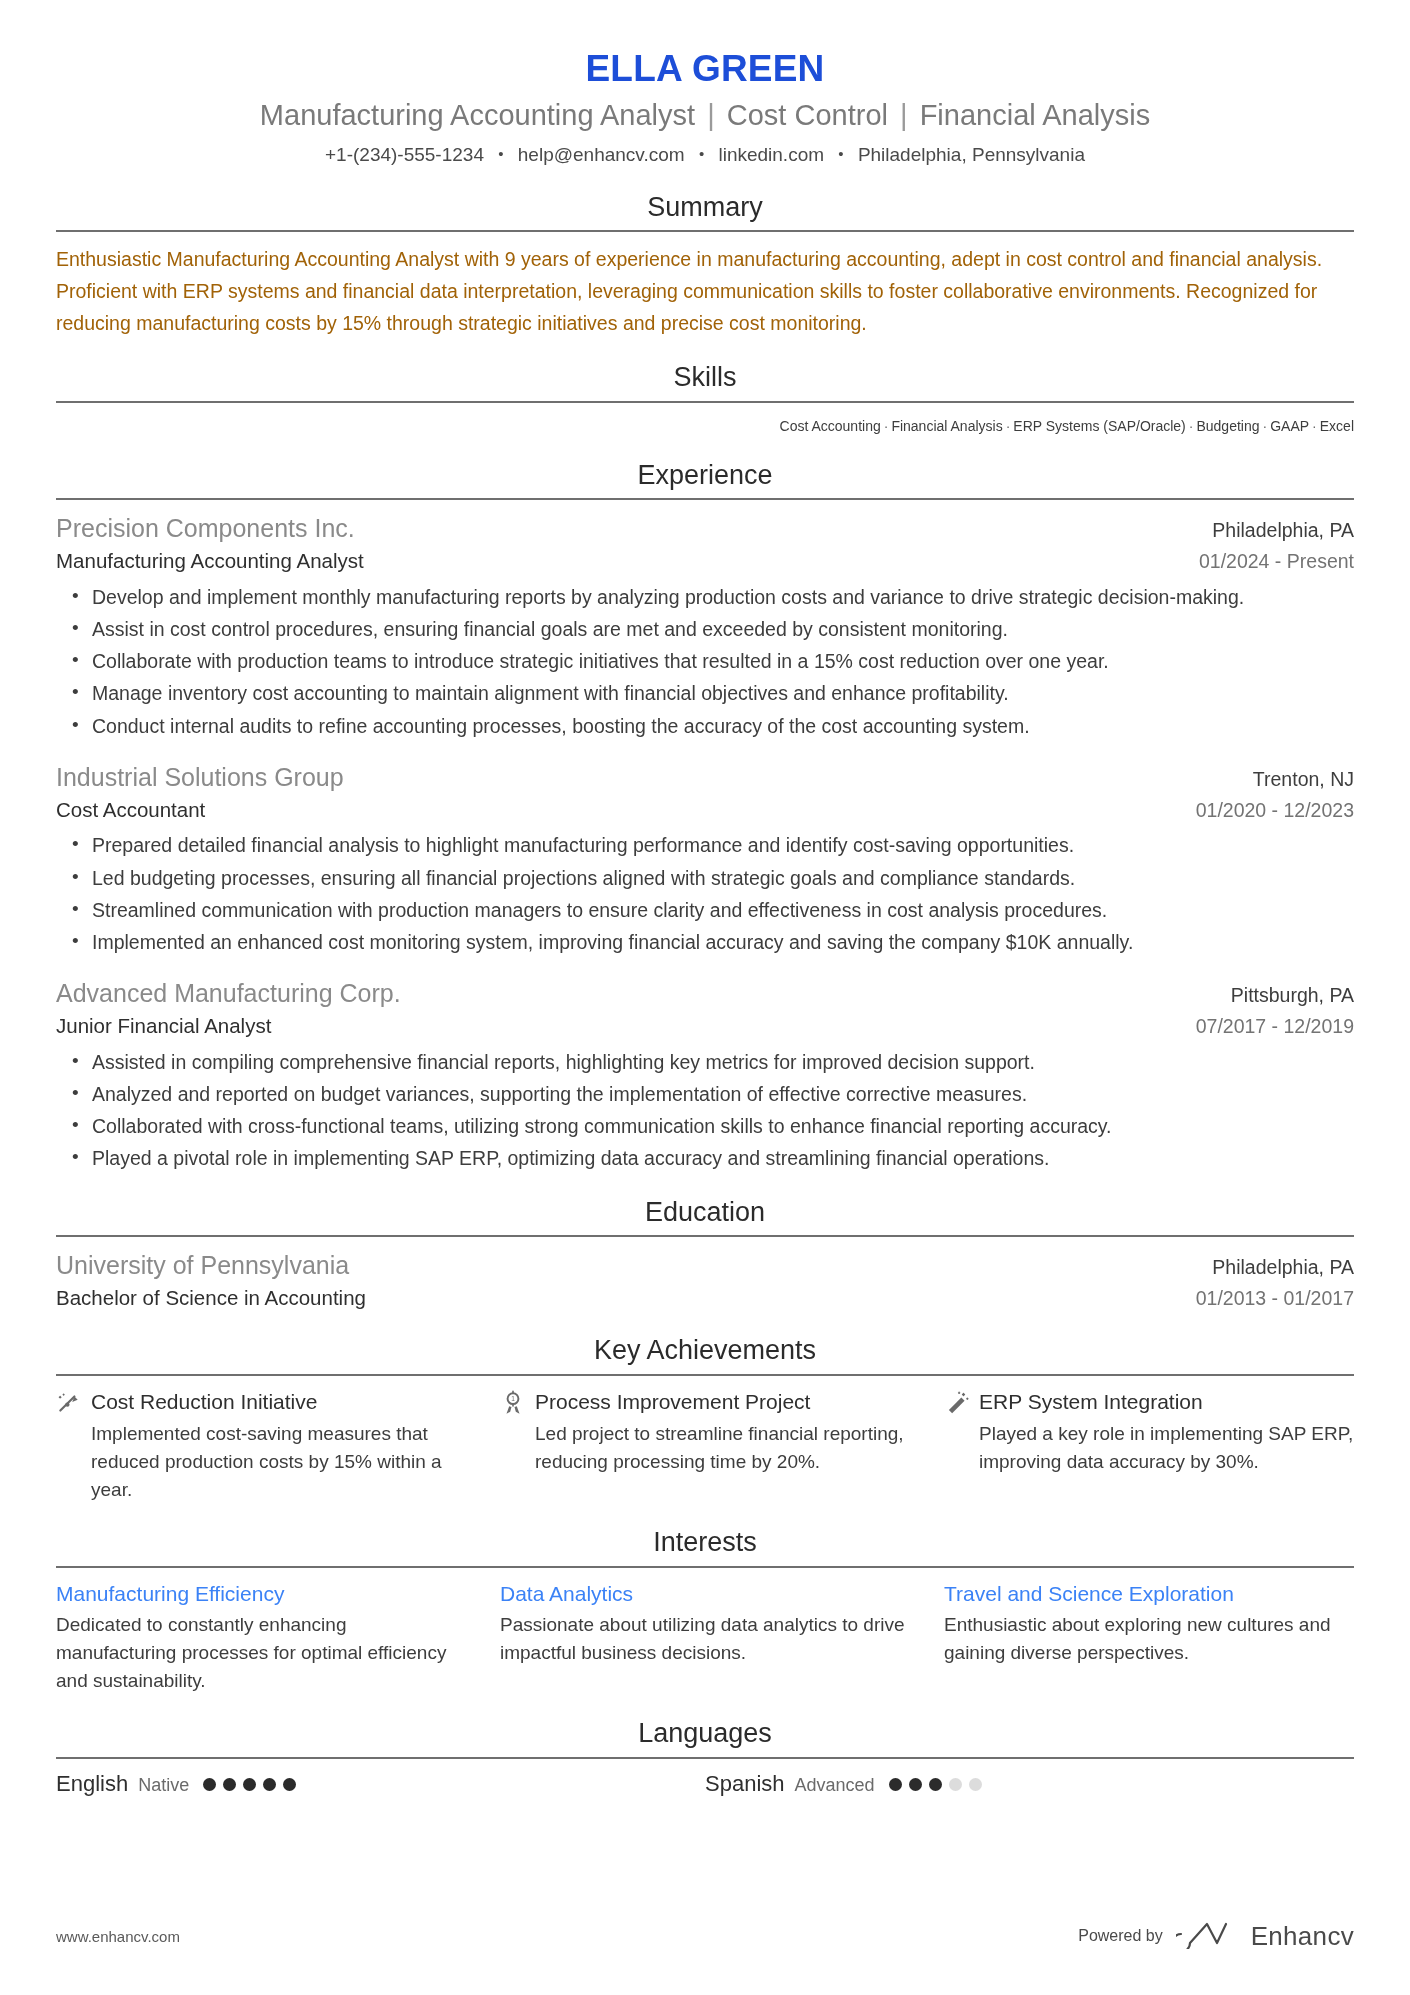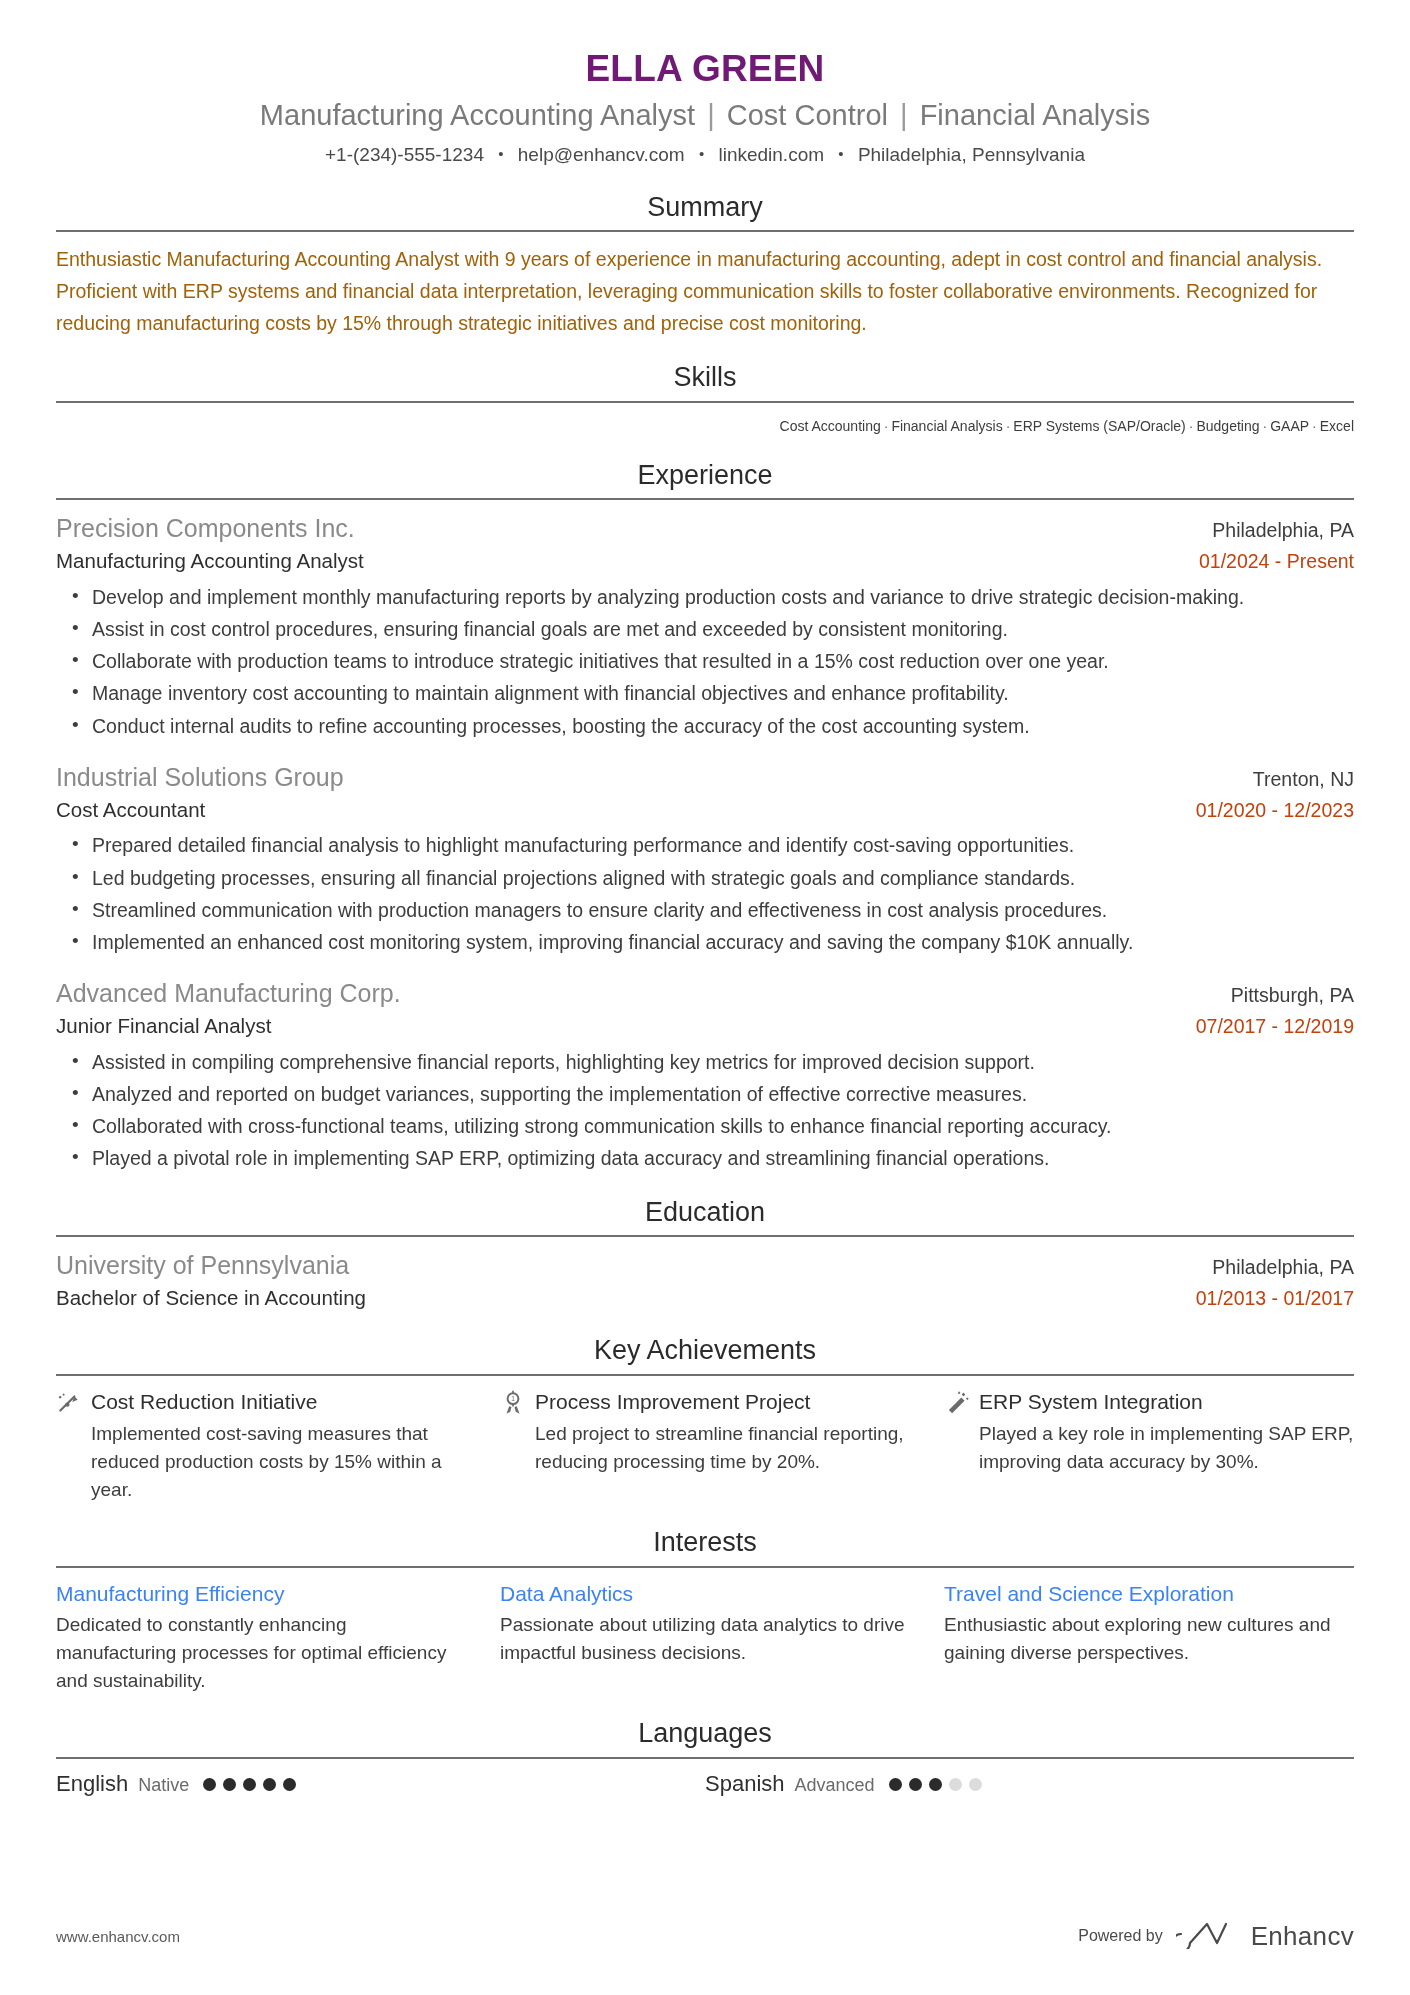--- a/index.html
+++ b/index.html
@@ -21,21 +21,21 @@
     box-sizing: border-box;
     padding: 30px 56px 0 56px;
   }
 
   
   .hdr { text-align: center; padding-top: 16px; }
   .hdr-name {
     font-size: 37px;
     font-weight: bold;
     letter-spacing: 0.2px;
-    color: #701a75;
+    color: #1d4ed8;
     line-height: 1.25;
   }
   .hdr-title {
     font-size: 29px;
     color: #7a7a7a;
     line-height: 1.35;
     margin-top: 4px;
     font-weight: 400;
   }
   .hdr-title .sep { color: #9a9a9a; padding: 0 4px; }
@@ -95,21 +95,21 @@
     text-align: right;
     white-space: nowrap;
   }
   .job-role {
     font-size: 20.5px;
     color: #2f2f2f;
     line-height: 1.45;
   }
   .job-dates {
     font-size: 19.5px;
-    color: #c2410c;
+    color: #737373;
     text-align: center;
     white-space: nowrap;
   }
   ul.bullets {
     margin: 6px 0 0 0;
     padding-left: 34px;
     list-style: none;
   }
   ul.bullets li {
     position: relative;

